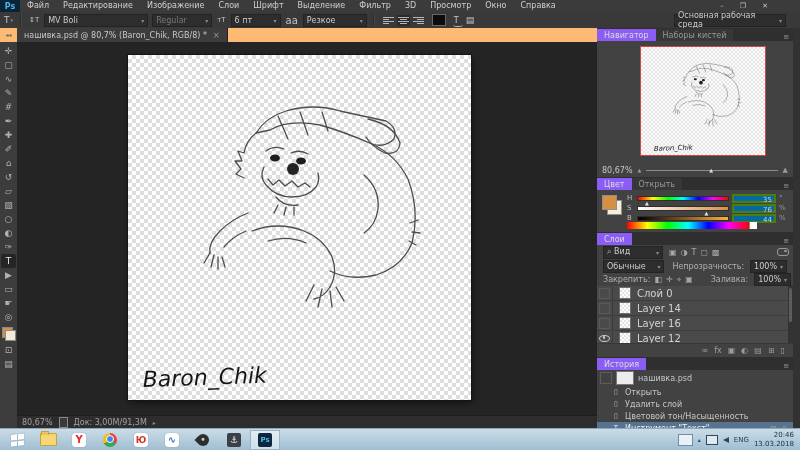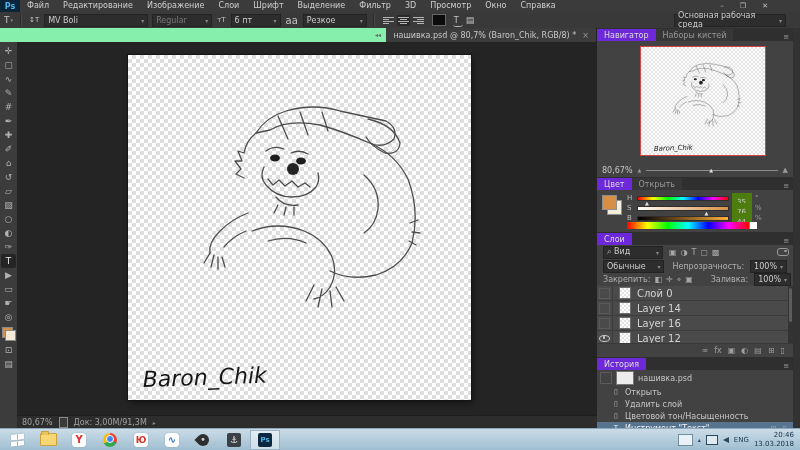--- a/index.html
+++ b/index.html
@@ -32,21 +32,21 @@
   .align.c{background:#2a2a2a;}
   .align.c i:nth-child(2),.align.c i:nth-child(4){width:60%;margin:0 auto;}
   .align.r i:nth-child(2),.align.r i:nth-child(4){width:60%;margin-left:auto;}
   .color-chip{width:12px;height:10px;background:#0c0c0c;border:1px solid #666;margin:0 4px;}
   .warp{position:relative;margin:0 4px;font-size:8px;color:#c5c5c5;}
   .warp::after{content:"";position:absolute;left:-1px;bottom:-2px;width:10px;height:4px;
                border-bottom:1px solid #c5c5c5;border-radius:50%;}
   .workspace-dd{margin-left:auto;margin-right:14px;width:104px;}
 
   
-  .tabbar{position:absolute;left:0;top:28px;width:597px;height:14px;background:#86efac;display:flex;align-items:flex-end;justify-content:flex-end;}
+  .tabbar{position:absolute;left:0;top:28px;width:597px;height:14px;background:#fdba74;display:flex;align-items:flex-end;}
   .tab-gap{width:17px;height:14px;color:#666;font-size:6px;text-align:center;line-height:14px;}
   .doc-tab{height:14px;background:#3c3c3c;display:flex;align-items:center;gap:6px;
            padding:0 7px;font-size:8px;color:#c8c8c8;border-right:1px solid #222;}
   .doc-tab .close{color:#9a9a9a;font-size:8px;}
 
   
   .toolbar{position:absolute;left:0;top:42px;width:17px;height:386px;background:#3c3c3c;
            display:flex;flex-direction:column;align-items:center;padding-top:2px;box-sizing:border-box;}
   .tool{width:15px;height:14px;display:flex;align-items:center;justify-content:center;
         font-size:9px;color:#b2b2b2;flex:0 0 auto;}
@@ -72,21 +72,21 @@
   .statusbar{position:absolute;left:17px;top:415px;width:580px;height:13px;background:#2d2d2d;
              border-top:1px solid #1e1e1e;display:flex;align-items:center;gap:6px;
              padding-left:5px;font-size:8px;color:#a2a2a2;box-sizing:border-box;}
   .sb-doc-icon{width:7px;height:9px;border:1px solid #8a8a8a;background:#3a3a3a;}
   .sb-arrow{color:#8a8a8a;font-size:6px;}
 
   
   .panels{position:absolute;left:597px;top:28px;width:196px;height:400px;background:#424242;
           display:flex;flex-direction:column;font-size:8px;color:#c6c6c6;box-sizing:border-box;}
   .ptabs{height:13px;background:#2f2f2f;display:flex;align-items:flex-end;flex:0 0 auto;}
-  .ptab{height:12px;padding:0 7px;display:flex;align-items:center;background:#6d28d9;color:#dcdcdc;white-space:nowrap;}
+  .ptab{height:12px;padding:0 7px;display:flex;align-items:center;background:#8b5cf6;color:#dcdcdc;white-space:nowrap;}
   .ptab.inactive{background:#373737;color:#979797;}
   .pmenu{margin-left:auto;margin-right:4px;color:#9a9a9a;font-size:7px;}
 
   .nav-body{height:122px;position:relative;flex:0 0 auto;}
   .nav-thumb{position:absolute;left:43px;top:5px;width:126px;height:110px;border:1px solid #cf4646;box-sizing:border-box;}
   .nav-thumb svg{display:block;}
   .nav-footer{height:14px;display:flex;align-items:center;gap:5px;padding:0 5px;flex:0 0 auto;}
   .nav-slider{flex:1;height:1px;background:#8b8b8b;position:relative;}
   .nav-handle{position:absolute;left:48%;top:-3px;font-size:5px;color:#dcdcdc;}
   .mt{color:#9a9a9a;font-size:5px;} .mt.big{font-size:7px;}
@@ -95,21 +95,21 @@
   .swatch-wrap{position:absolute;left:5px;top:5px;width:20px;height:20px;}
   .swatch-fg{position:absolute;left:0;top:0;width:13px;height:13px;background:#d79043;border:1px solid #8f8f8f;z-index:2;}
   .swatch-bg{position:absolute;right:0;bottom:0;width:13px;height:13px;background:#f6eedb;border:1px solid #8f8f8f;}
   .color-row{display:flex;align-items:center;gap:3px;margin-left:26px;height:10px;}
   .c-label{width:7px;font-size:7px;color:#bdbdbd;}
   .c-track{width:92px;height:5px;position:relative;border:1px solid #2e2e2e;box-sizing:border-box;}
   .c-track .hdl{position:absolute;top:4px;transform:translateX(-50%);font-size:5px;color:#e2e2e2;line-height:4px;}
   .g-h{background:linear-gradient(90deg,#f00,#ff0,#0f0,#0ff,#00f,#f0f,#f00);}
   .g-s{background:linear-gradient(90deg,#ffffff,#d79043);}
   .g-b{background:linear-gradient(90deg,#000000,#ffae3d);}
-  .c-val{width:20px;height:9px;background:#0369a1;border:5px solid #4d7c0f;font-size:7px;color:#cfcfcf;
+  .c-val{width:44px;height:9px;background:#0369a1;border:2px solid #4d7c0f;font-size:7px;color:#cfcfcf;
          text-align:right;padding-right:2px;line-height:9px;box-sizing:border-box;}
   .c-unit{width:7px;font-size:7px;color:#9a9a9a;}
   .spectrum-row{position:absolute;left:30px;bottom:3px;display:flex;align-items:center;}
   .spectrum{width:122px;height:7px;background:linear-gradient(90deg,#f00,#ff0,#0f0,#0ff,#00f,#f0f,#f00);}
   .white-chip{width:7px;height:7px;background:#fff;border-left:1px solid #888;}
 
   .lrow{display:flex;align-items:center;gap:4px;padding:0 4px;flex:0 0 auto;}
   .filter-row{height:14px;}
   .filter-dd{width:52px;}
   .mini-ic{color:#a8a8a8;font-size:8px;}

